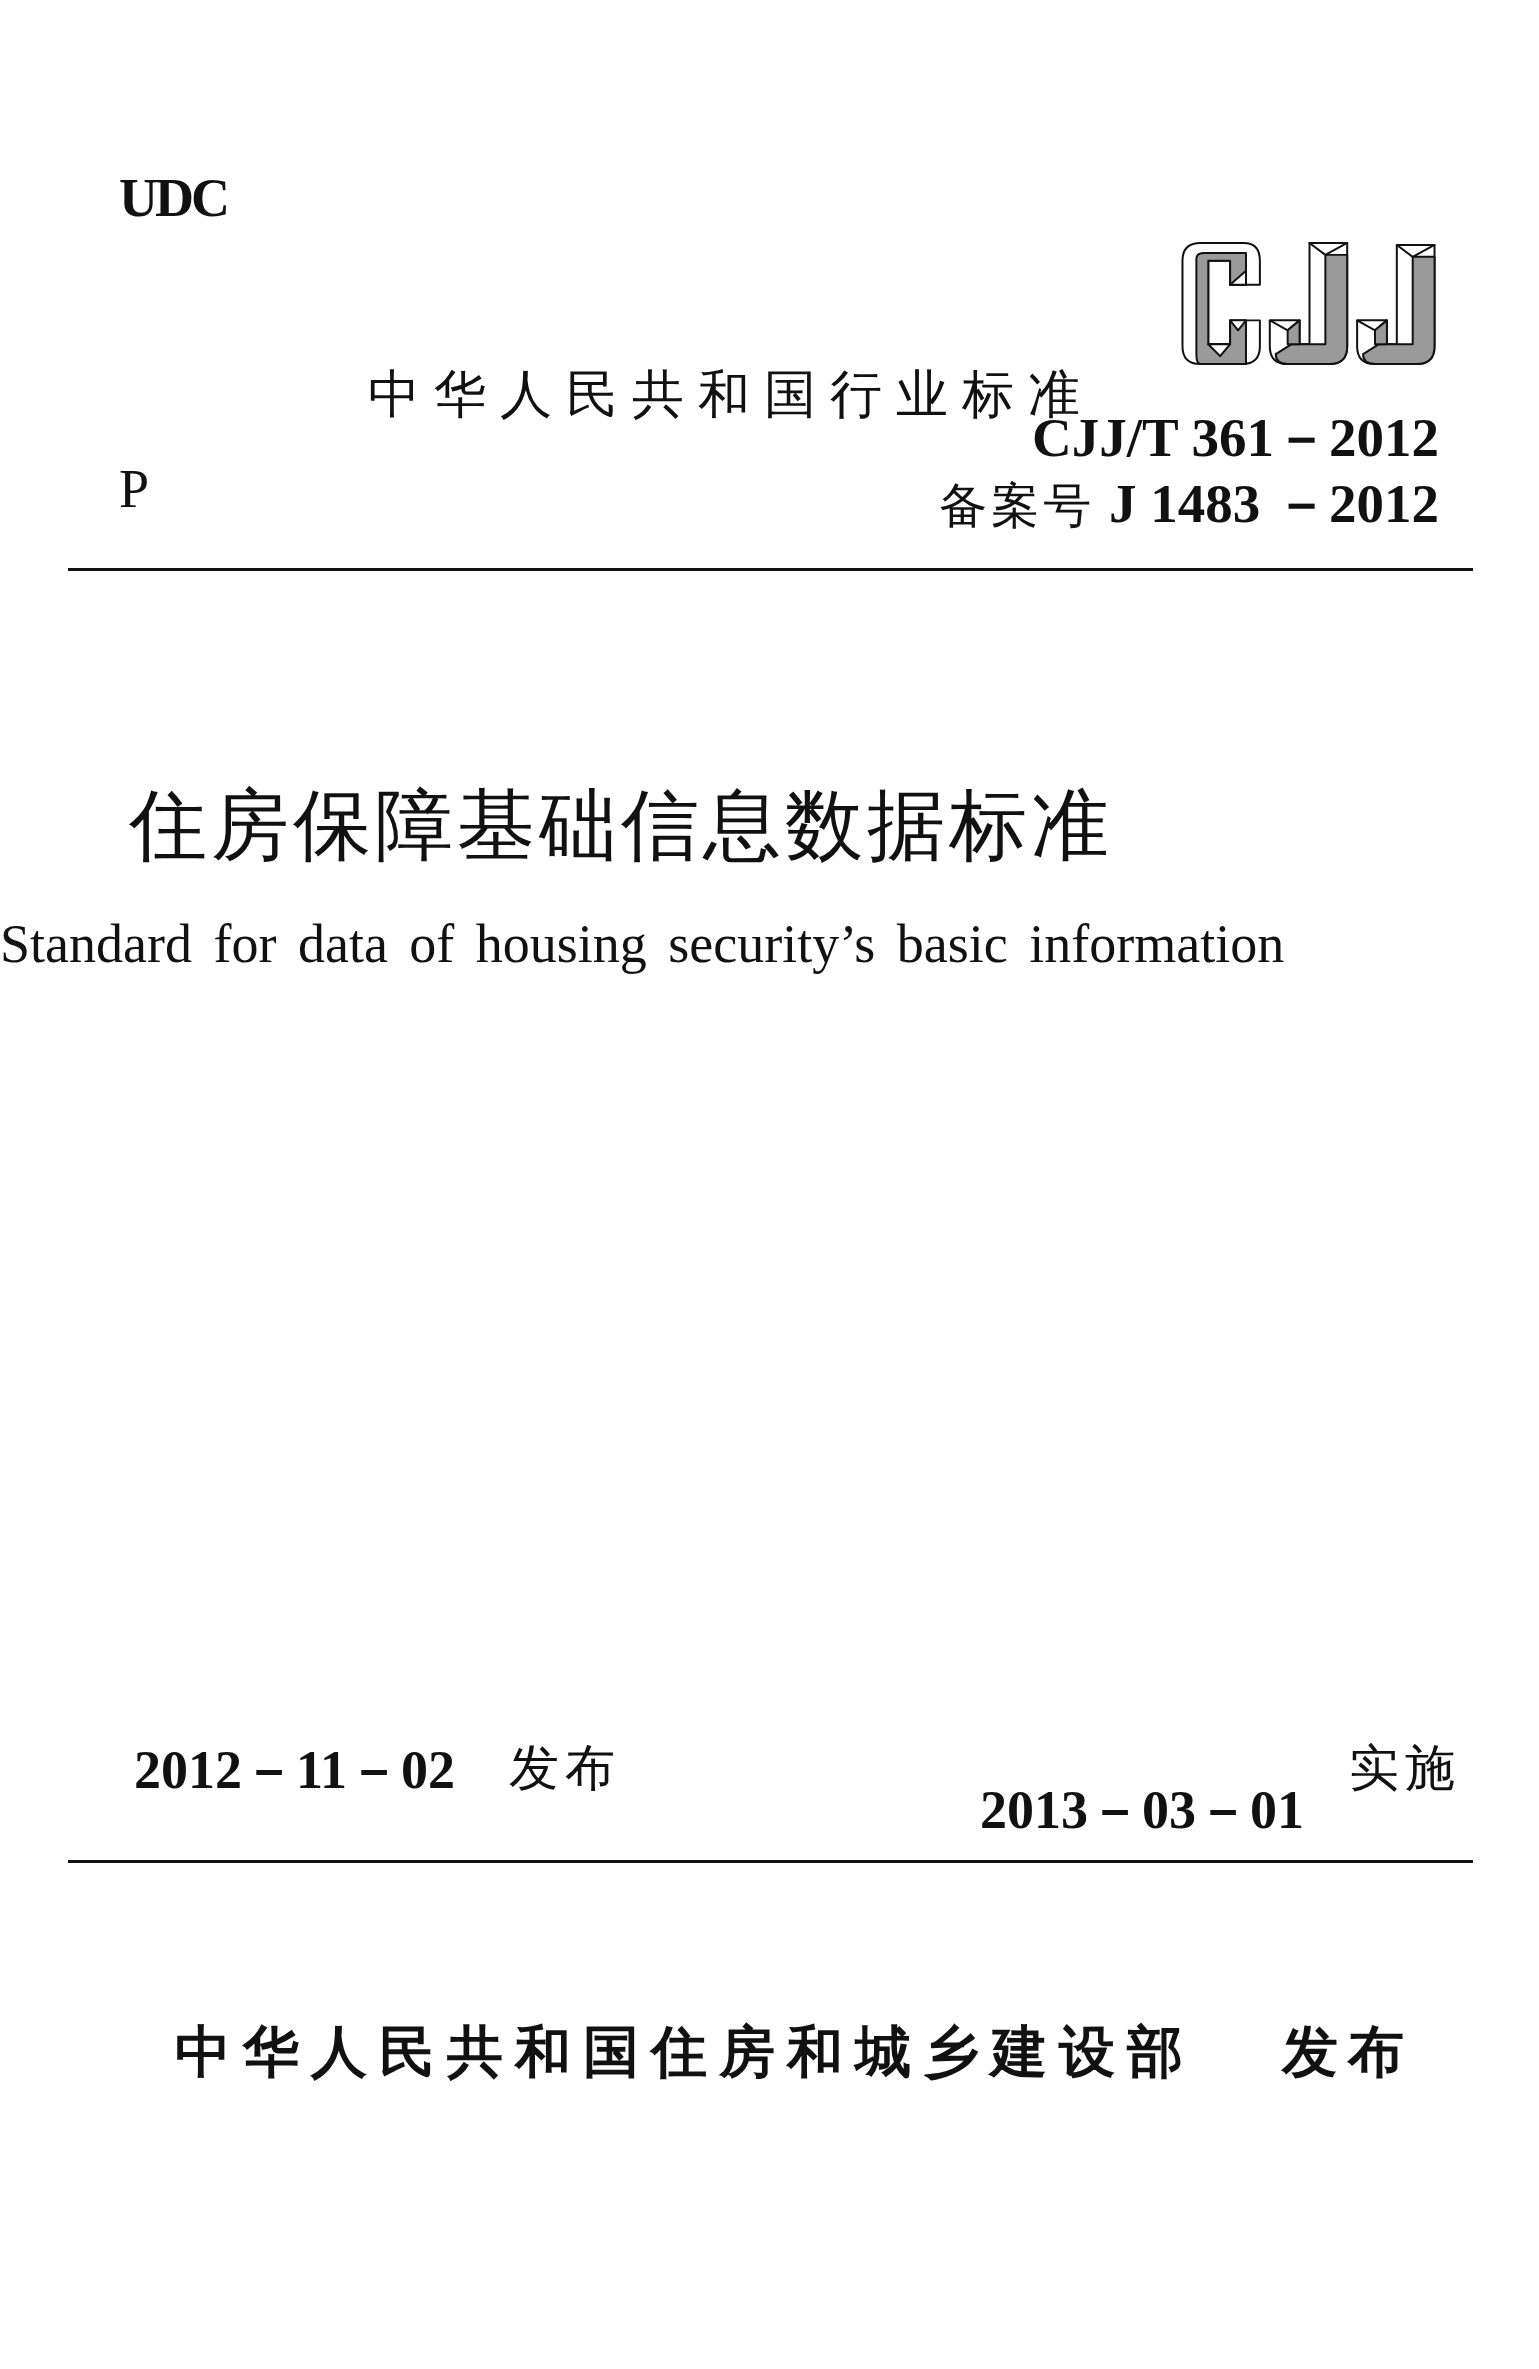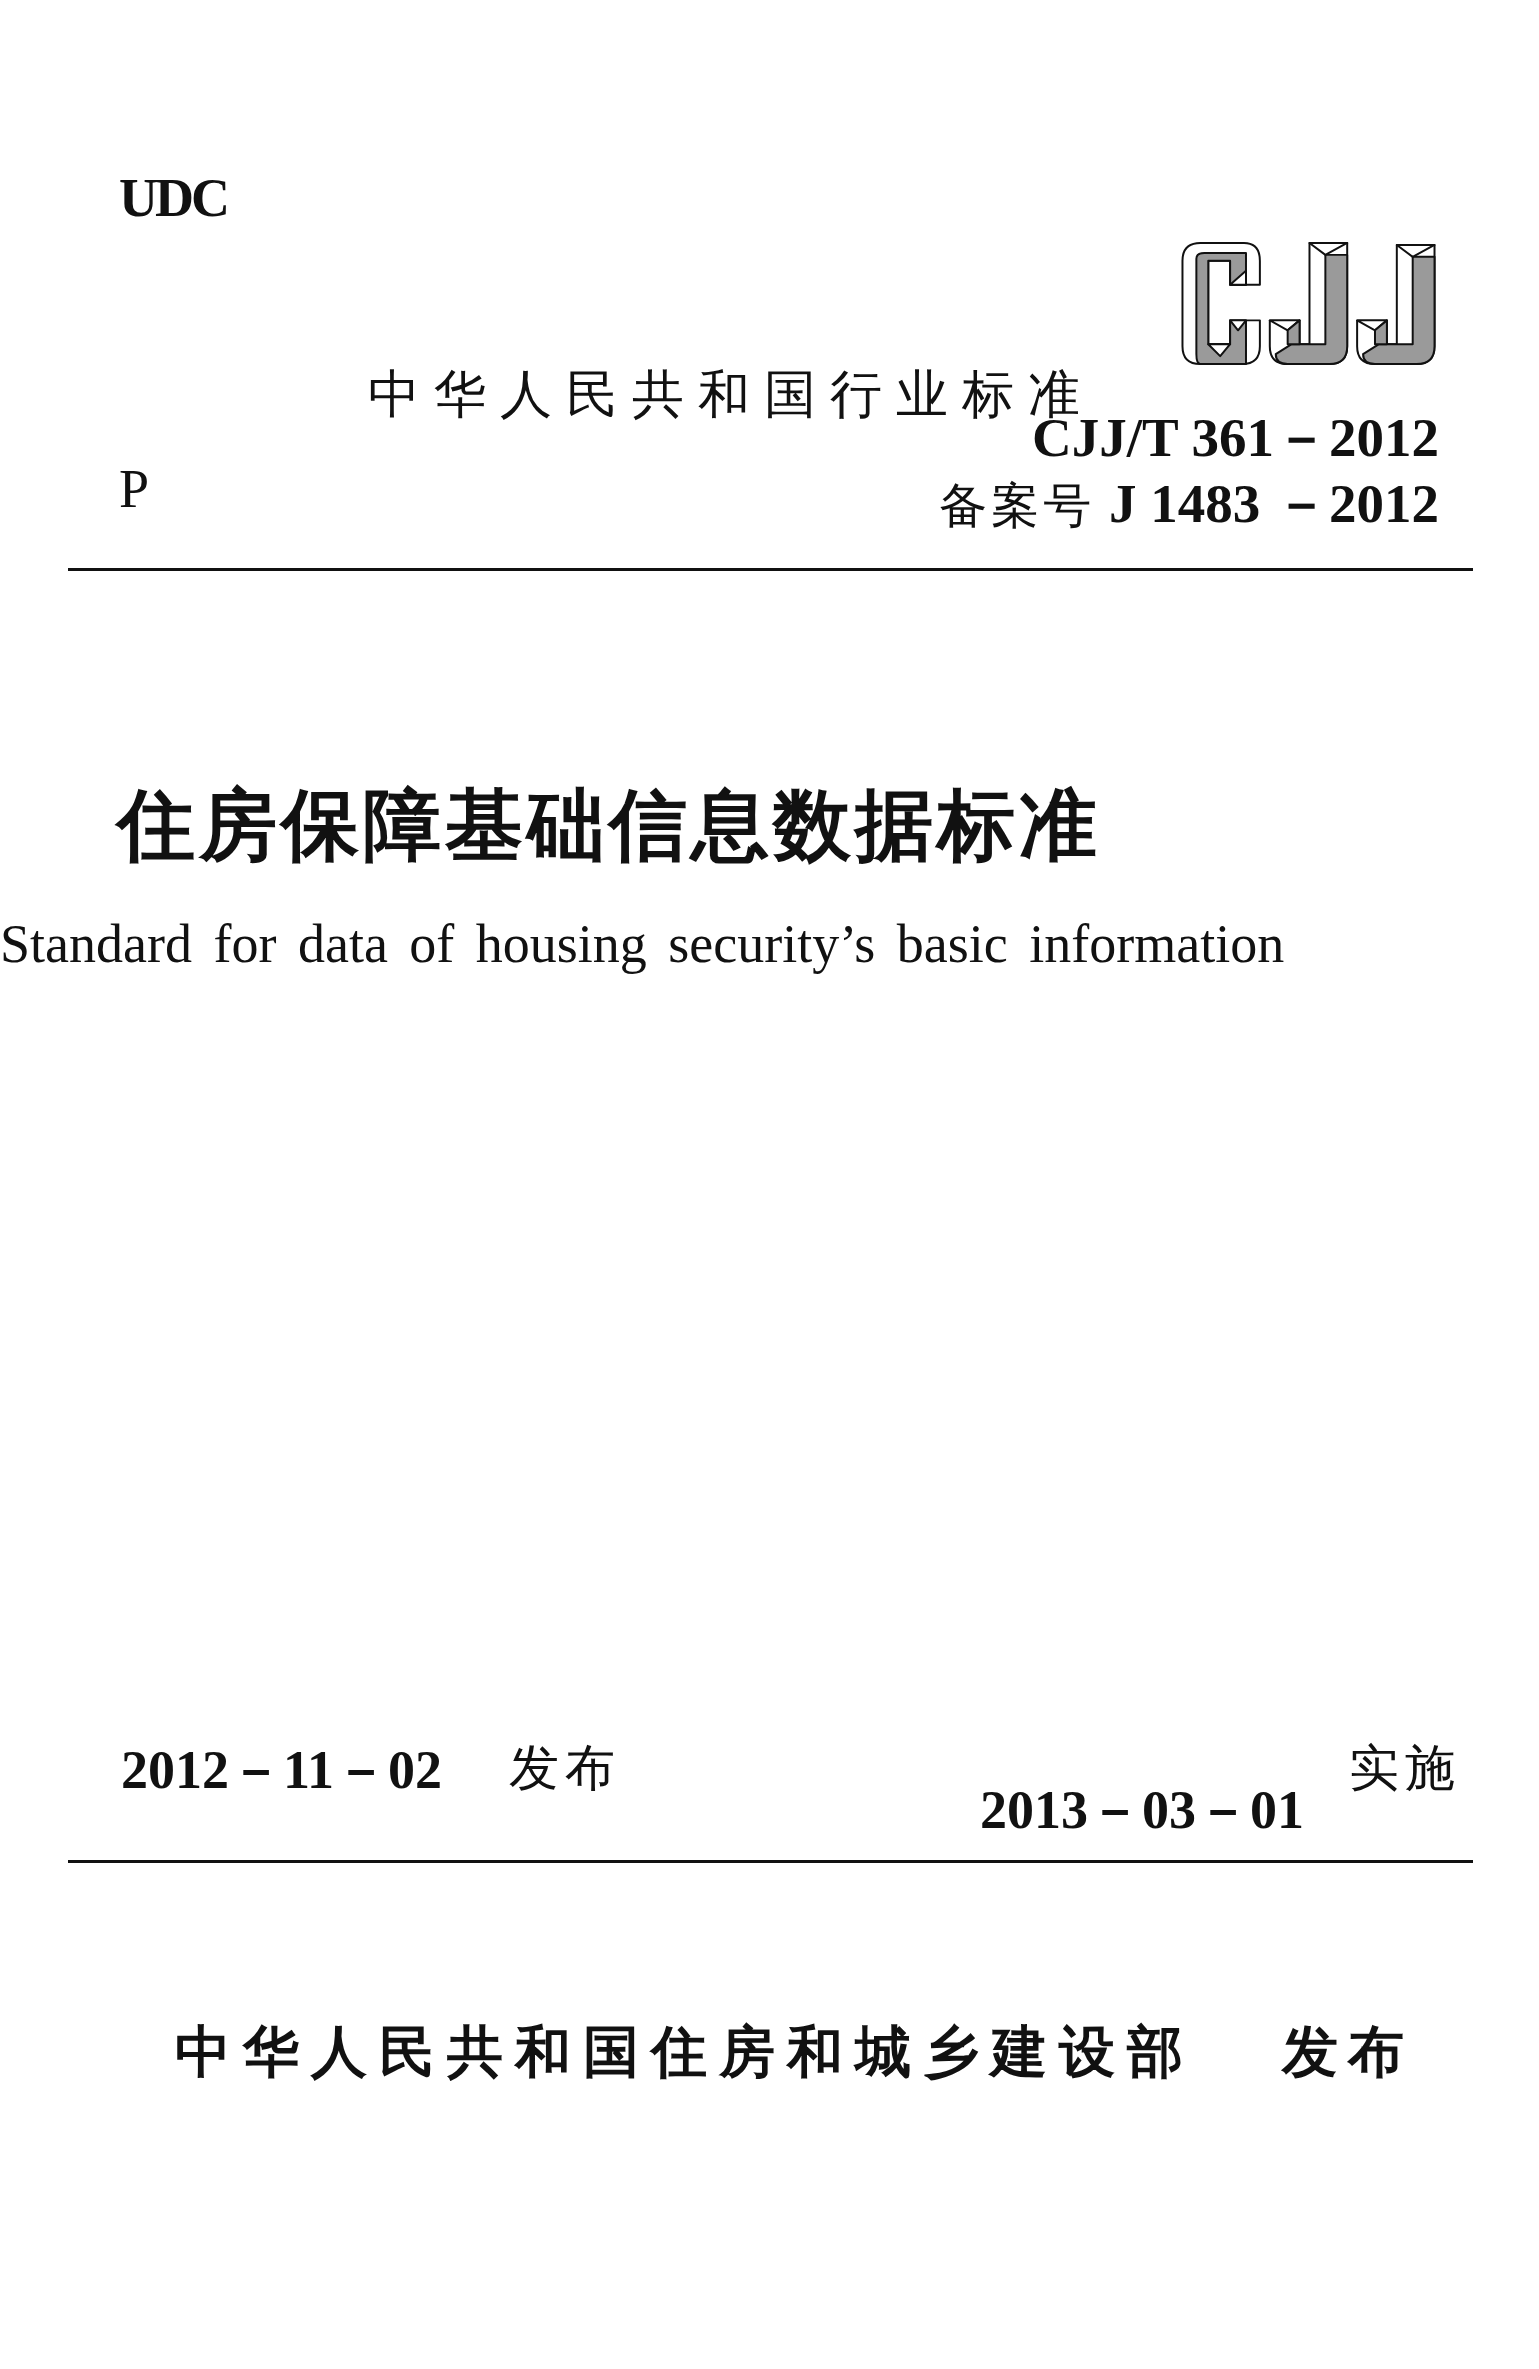--- a/index.html
+++ b/index.html
@@ -57,42 +57,42 @@
       letter-spacing: 4px;
     }
     .rule {
       left: 68px; width: 1405px; height: 3px;
       background: #111111;
     }
     .rule.top { top: 568px; }
     .rule.bottom { top: 1860px; }
 
     .title {
-      left: 0; width: 1218px; top: 786px;
+      left: 12px; width: 1218px; top: 786px;
       text-align: center;
       font-size: 78px; line-height: 1;
       font-family: "DejaVu Serif", serif;
-      font-weight: bold;
+      font-weight: normal;
       letter-spacing: 4px;
     }
     .subtitle {
       left: 0; width: 1262px; top: 917px;
       text-align: center;
       font-size: 54px; line-height: 1;
       font-family: "Liberation Serif", serif;
       word-spacing: 8px;
     }
 
     .date {
       top: 1743px;
       font-size: 54px; line-height: 1;
       font-family: "Liberation Serif", serif;
       font-weight: bold;
     }
-    .date.release { left: 121px; }
+    .date.release { left: 134px; }
     .date.implement { left: 980px; margin-top: 40px; }
     .date-label {
       top: 1743px;
       font-size: 50px; line-height: 1;
       font-family: "DejaVu Sans", sans-serif;
       letter-spacing: 6px;
     }
     .date-label.release { left: 509px; }
     .date-label.implement { left: 1349px; }
 

